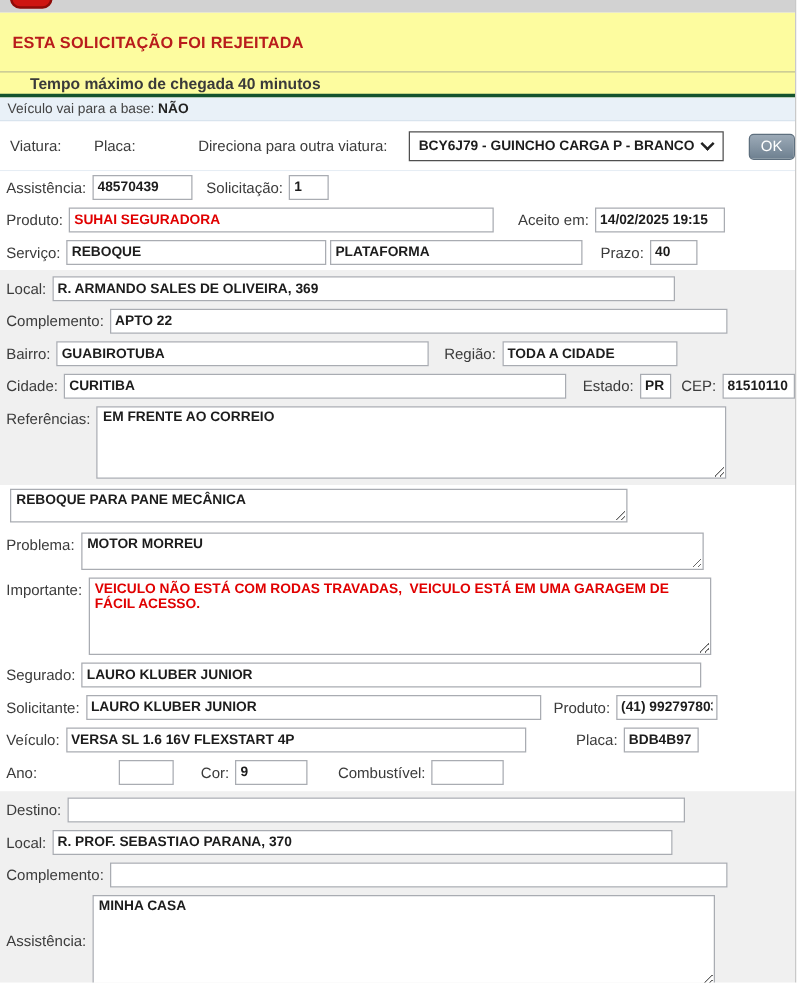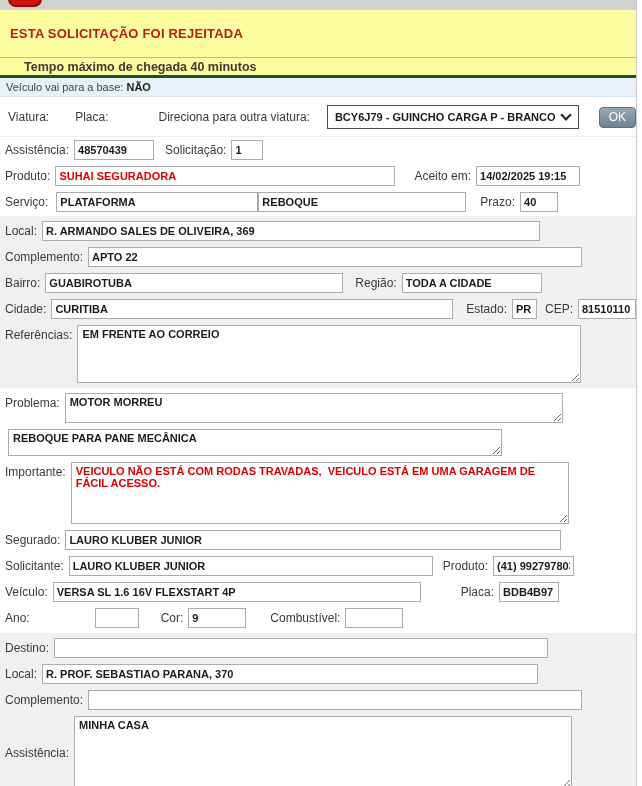--- a/index.html
+++ b/index.html
@@ -98,22 +98,22 @@
 
   <div class="row sec-white">
     <span class="lbl">Produto:</span>
     <input class="txt red-text" style="width: 340px;" value="SUHAI SEGURADORA">
     <span class="lbl" style="margin-left:19px">Aceito em:</span>
     <input class="txt" style="width: 104px;" value="14/02/2025 19:15">
   </div>
 
   <div class="row sec-white" style="padding-bottom:4px">
     <span class="lbl">Serviço:</span>
+    <input class="txt" style="width: 208px;" value="REBOQUE">
     <input class="txt" style="width: 202px; margin-left: 3px;" value="PLATAFORMA">
-    <input class="txt" style="width: 208px;" value="REBOQUE">
     <span class="lbl" style="margin-left:14px">Prazo:</span>
     <input class="txt" style="width: 38px;" value="40">
   </div>
 
   <div class="sec-gray">
     <div class="row">
       <span class="lbl">Local:</span>
       <input class="txt" style="width: 498px;" value="R. ARMANDO SALES DE OLIVEIRA, 369">
     </div>
     <div class="row">
@@ -134,26 +134,26 @@
       <span class="lbl" style="margin-left:8px">CEP:</span>
       <input class="txt" style="width: 58px;" value="81510110">
     </div>
     <div class="row top">
       <span class="lbl">Referências:</span>
       <textarea class="txa" style="width: 504px; height: 58px;">EM FRENTE AO CORREIO</textarea>
     </div>
   </div>
 
   <div class="sec-white">
+    <div class="row" style="padding-left:8px">
+      <textarea class="txa" style="width: 494px; height: 27px;">REBOQUE PARA PANE MECÂNICA</textarea>
+    </div>
     <div class="row top" style="padding-top:5px">
       <span class="lbl">Problema:</span>
       <textarea class="txa" style="width: 498px; height: 30px;">MOTOR MORREU</textarea>
-    </div>
-    <div class="row" style="padding-left:8px">
-      <textarea class="txa" style="width: 494px; height: 27px;">REBOQUE PARA PANE MECÂNICA</textarea>
     </div>
     <div class="row top">
       <span class="lbl">Importante:</span>
       <textarea class="txa red-text" style="width: 498px; height: 62px;">VEICULO NÃO ESTÁ COM RODAS TRAVADAS,  VEICULO ESTÁ EM UMA GARAGEM DE FÁCIL ACESSO.</textarea>
     </div>
     <div class="row">
       <span class="lbl">Segurado:</span>
       <input class="txt" style="width: 496px;" value="LAURO KLUBER JUNIOR">
     </div>
     <div class="row">

